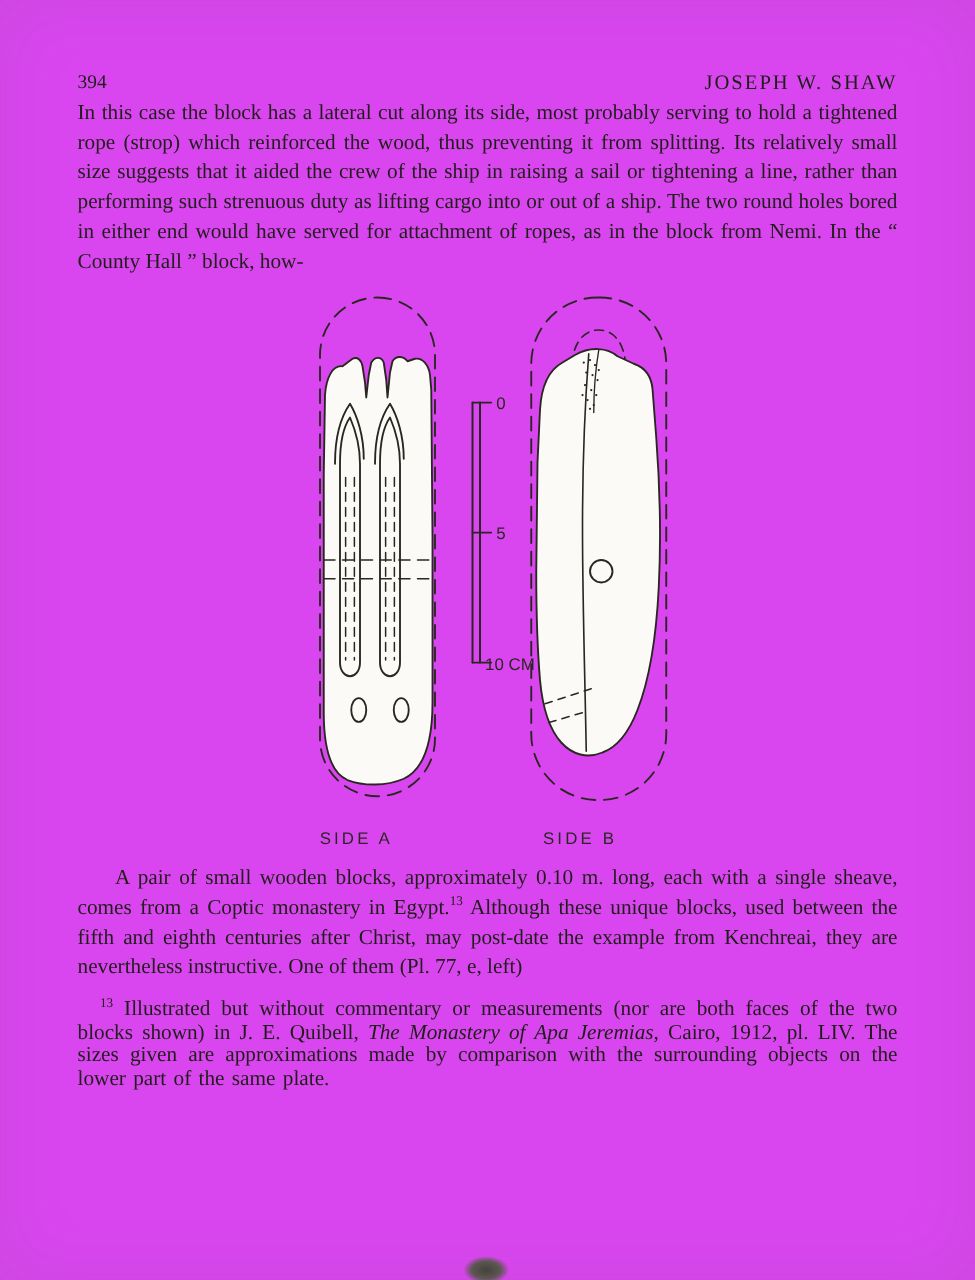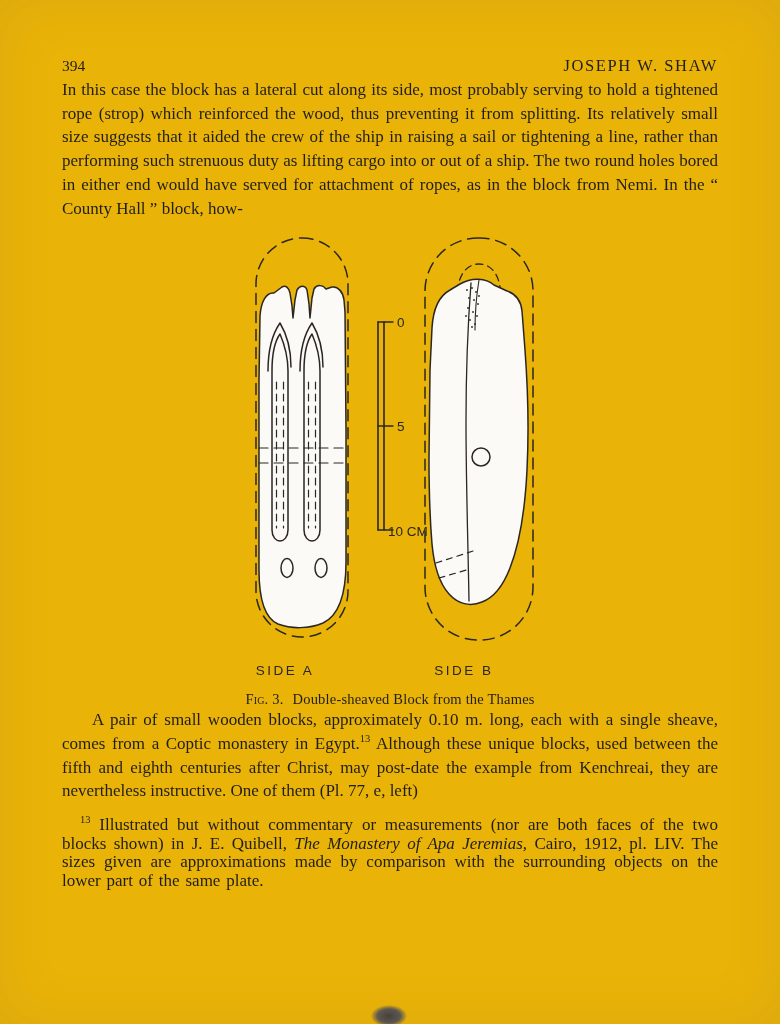--- a/index.html
+++ b/index.html
@@ -6,21 +6,21 @@
   * { box-sizing: border-box; }
   html, body { margin: 0; padding: 0; }
   body {
     width: 780px; height: 1024px;
     background: #d8d5cf;
     font-family: "Liberation Serif", "DejaVu Serif", serif;
   }
   .page {
     position: relative;
     width: 780px; height: 1024px;
-    background: #eab308;
+    background: #d946ef;
     color: #201e1a;
     overflow: hidden;
   }
   .page::after {
     content: "";
     position: absolute; inset: 0;
     pointer-events: none;
     box-shadow: inset 0 0 55px rgba(90,85,75,0.10);
   }
   .content {
@@ -171,23 +171,20 @@
 
         <g font-family="'Liberation Sans','DejaVu Sans',sans-serif" fill="#2a2722">
           <text x="335" y="97" font-size="13.5">0</text>
           <text x="335" y="201" font-size="13.5">5</text>
           <text x="326" y="306" font-size="13.5">10 CM</text>
           <text x="223" y="445" font-size="13.5" letter-spacing="2.5" text-anchor="middle">SIDE A</text>
           <text x="402" y="445" font-size="13.5" letter-spacing="2.5" text-anchor="middle">SIDE B</text>
         </g>
       </svg>
 
-      <figcaption class="fig-caption">
-        <span class="caption-label">Fig. 3.</span><span>Double-sheaved Block from the Thames</span>
-      </figcaption>
     </figure>
 
 
     <p class="body para3"><span>A pair of small wooden blocks, approximately 0.10 m. long, each with a single sheave, comes from a Coptic monastery in Egypt.</span><sup class="fn-ref">13</sup><span> Although these unique blocks, used between the fifth and eighth centuries after Christ, may post-date the example from Kenchreai, they are nevertheless instructive. One of them (Pl. 77, e, left)</span></p>
 
     <p class="footnote"><sup class="fn-ref">13</sup><span> Illustrated but without commentary or measurements (nor are both faces of the two blocks shown) in J. E. Quibell, </span><i>The Monastery of Apa Jeremias,</i><span> Cairo, 1912, pl. LIV. The sizes given are approximations made by comparison with the surrounding objects on the lower part of the same plate.</span></p>
 
   </div>
 
   <div class="smudge"></div>

